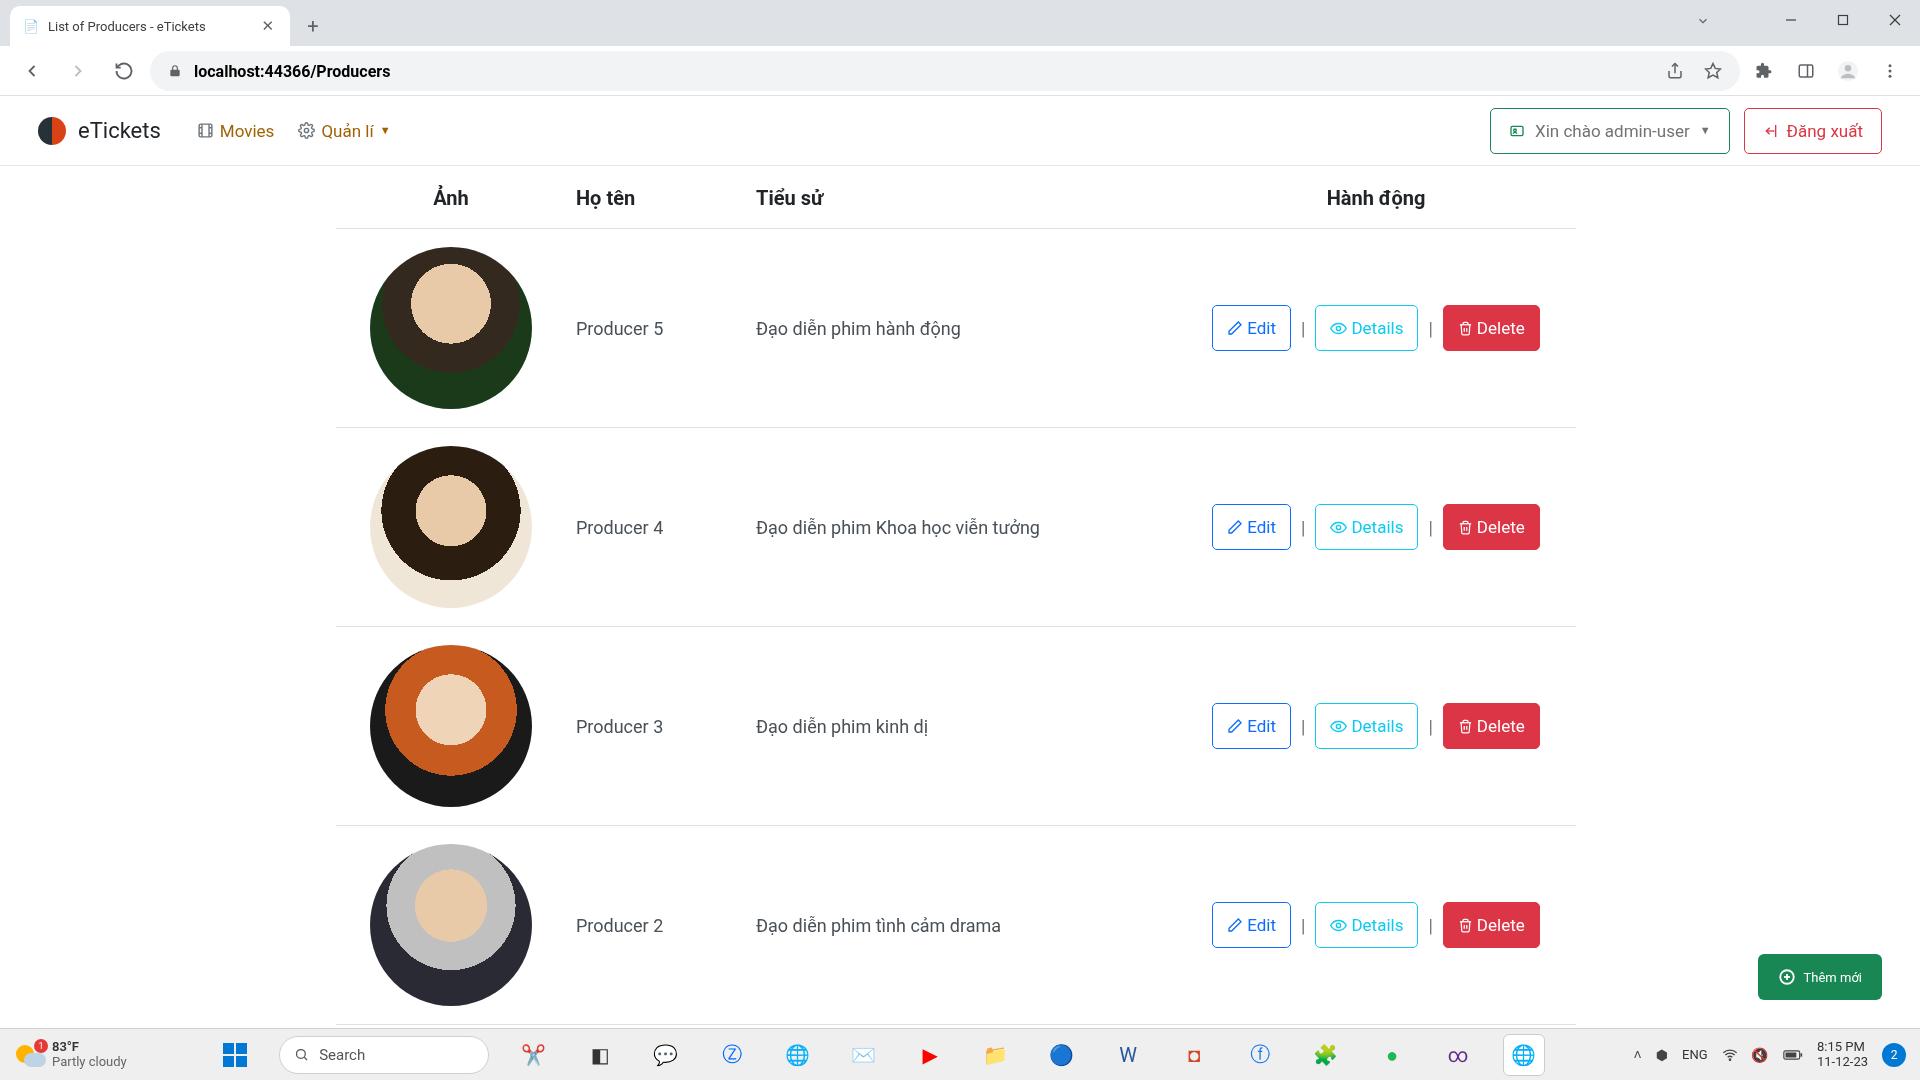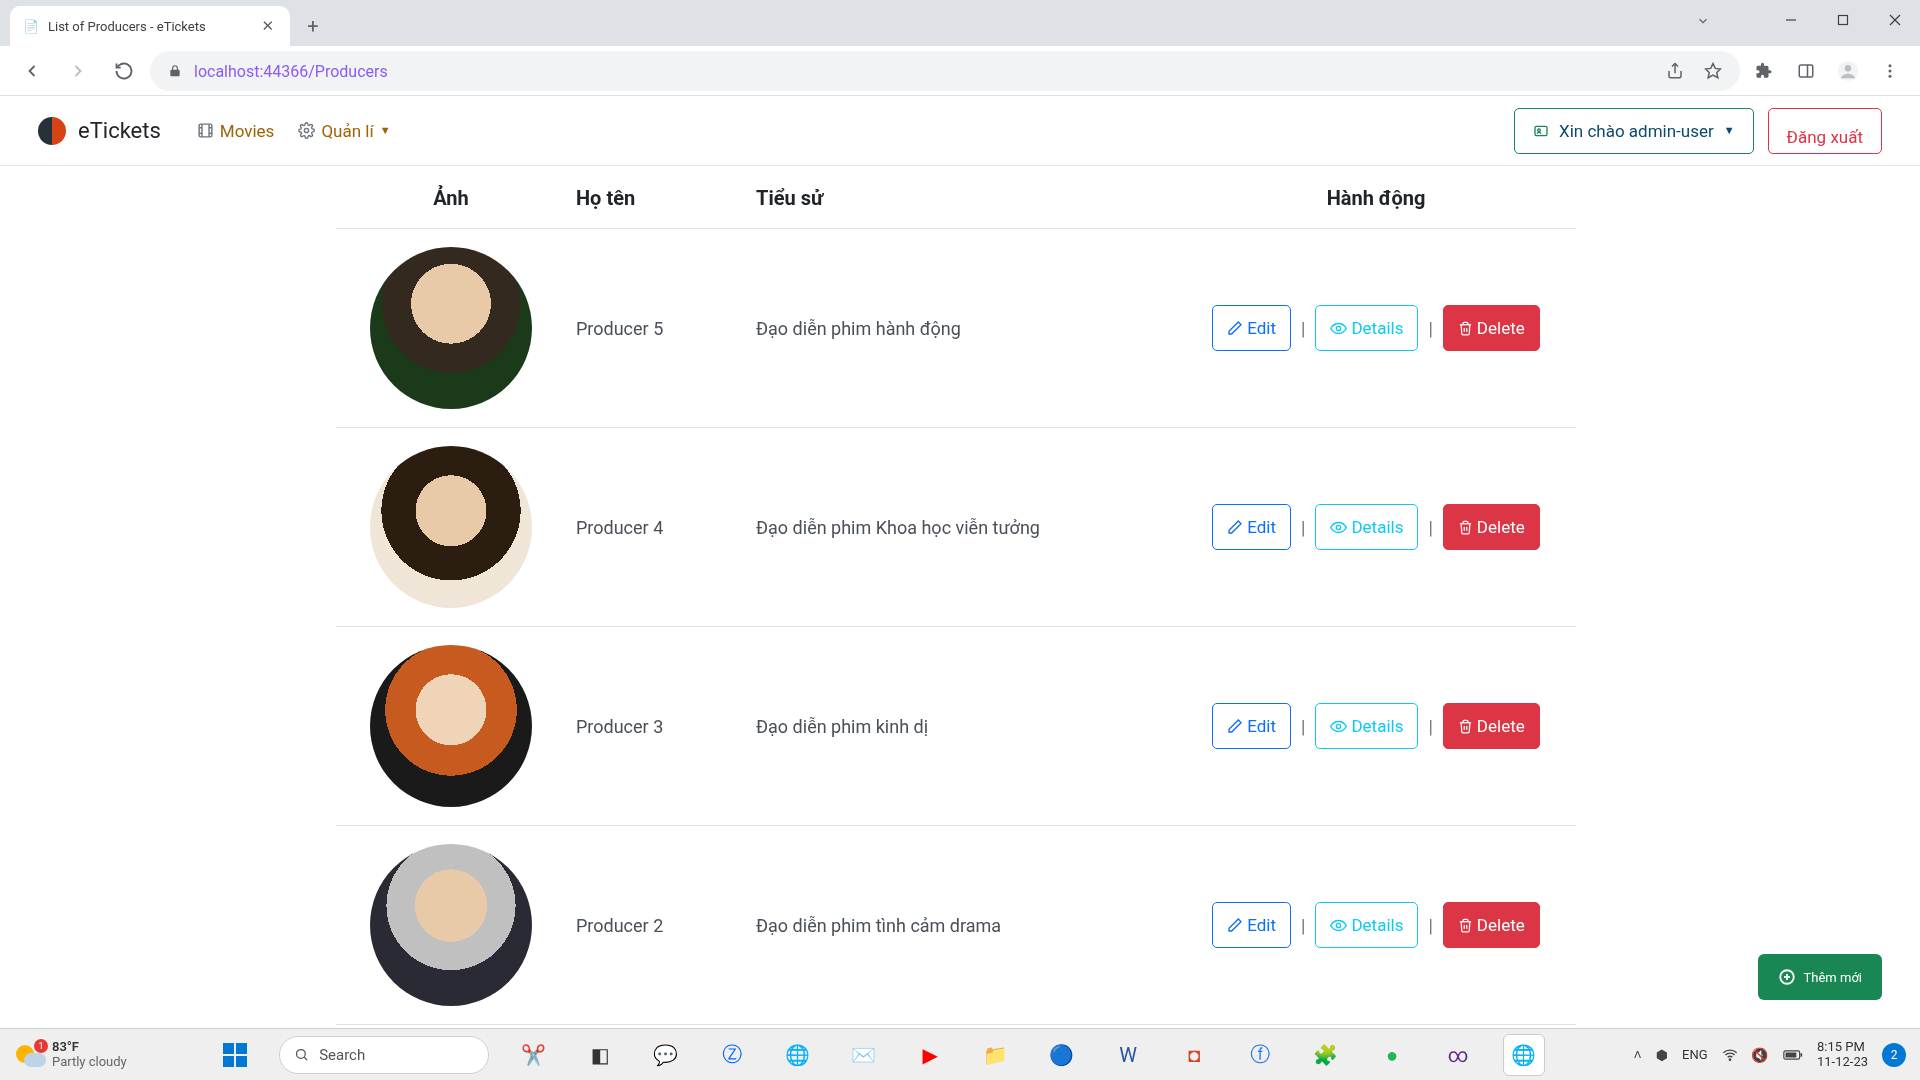--- a/index.html
+++ b/index.html
@@ -14,37 +14,37 @@
 .tab-close { color:#5f6368; font-size:15px; padding:0 4px; }
 .new-tab { width:34px; height:34px; display:flex; align-items:center; justify-content:center; color:#5f6368; font-size:20px; margin-left:6px; margin-bottom:3px;}
 .window-controls { position:absolute; top:0; right:0; height:40px; display:flex; align-items:center; gap:2px; }
 .window-btn { width:50px; height:38px; display:flex; align-items:center; justify-content:center; color:#3c4043; font-size:14px; }
 .tab-caret { position:absolute; top:14px; right:210px; color:#5f6368; }
 
 .toolbar { height: 50px; display:flex; align-items:center; padding: 0 12px; gap:6px; }
 .tb-btn { width:40px; height:40px; display:flex; align-items:center; justify-content:center; color:#5f6368; border-radius:50%; }
 .address-bar { flex:1; height:40px; background:#f1f3f4; border-radius:20px; display:flex; align-items:center; padding:0 18px; gap:12px; color:#3c4043; font-size:16px; }
 .address-bar .lock { color:#5f6368; font-size:14px; }
-.addr-text { color:#8b5cf6; }
+.addr-text { color:#000000;font-weight:bold; }
 .addr-right { margin-left:auto; display:flex; gap:20px; color:#5f6368; align-items:center; }
 .ext-btn { width:36px; height:36px; display:flex; align-items:center; justify-content:center; color:#5f6368; }
 
 
 .navbar { height: 70px; border-bottom:1px solid #e5e5e5; display:flex; align-items:center; padding:0 38px; }
 .brand { display:flex; align-items:center; gap:12px; font-size:22px; color:#212529; }
 .brand-logo { width:28px; height:28px; border-radius:50%; background: conic-gradient(#d84315 0 50%, #263238 50% 100%); }
 .nav-links { display:flex; gap:8px; margin-left:28px; align-items:center; }
 .nav-link { color:#a16207; font-size:17px; display:flex; align-items:center; gap:6px; padding:6px 8px; }
 .nav-link .caret { font-size:11px; }
 .nav-right { margin-left:auto; display:flex; align-items:center; gap:14px; }
 .search-group { display:flex; }
 .search-input { width:250px; height:46px; border:1px solid #ced4da; border-radius:5px; padding:0 14px; font-size:17px; color:#495057; }
 .search-btn { width:42px; height:46px; border:1px solid #198754; background:#fff; border-radius:5px; margin-left:8px; display:flex; align-items:center; justify-content:center; color:#198754; }
-.user-btn { height:46px; border:1px solid #198754; background:#fff; border-radius:5px; padding:0 18px; display:flex; align-items:center; gap:10px; color:#0c4a6e; font-size:17px; }
-.logout-btn { height:46px; border:1px solid #dc3545; background:#fff; border-radius:5px; padding:10px 18px; display:flex; align-items:center; gap:8px; color:#dc3545; font-size:17px;flex-direction:column; }
+.user-btn { height:46px; border:1px solid #198754; background:#fff; border-radius:5px; padding:0 18px; display:flex; align-items:center; gap:10px; color:#737373; font-size:17px; }
+.logout-btn { height:46px; border:1px solid #dc3545; background:#fff; border-radius:5px; padding:10px 18px; display:flex; align-items:center; gap:8px; color:#dc3545; font-size:17px; }
 
 
 .content { padding: 0 0 16px 0; }
 .table-wrap { width: 1240px; margin: 0 auto; margin-left: 336px; }
 table { width:100%; border-collapse: collapse; }
 thead th { text-align:left; font-size:20px; color:#212529; font-weight:700; padding:20px 10px 18px; border-bottom:1px solid #dee2e6; }
 thead th.col-photo { text-align:center; width:230px; }
 thead th.col-name { width:180px; }
 thead th.col-bio { width:430px; }
 thead th.col-act { text-align:center; }

